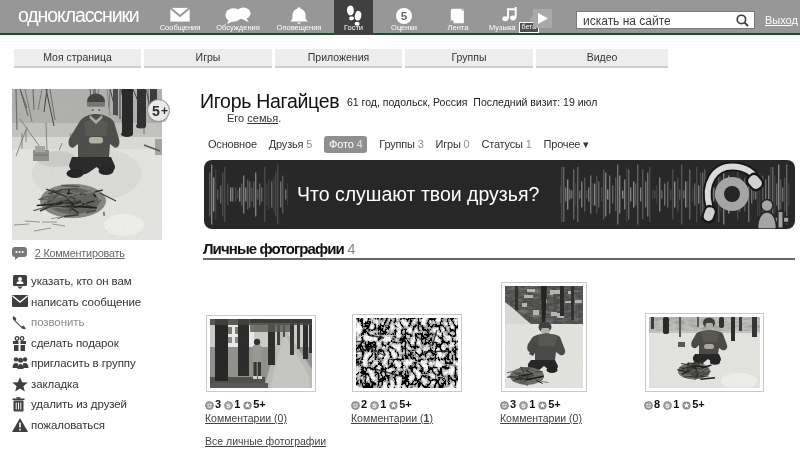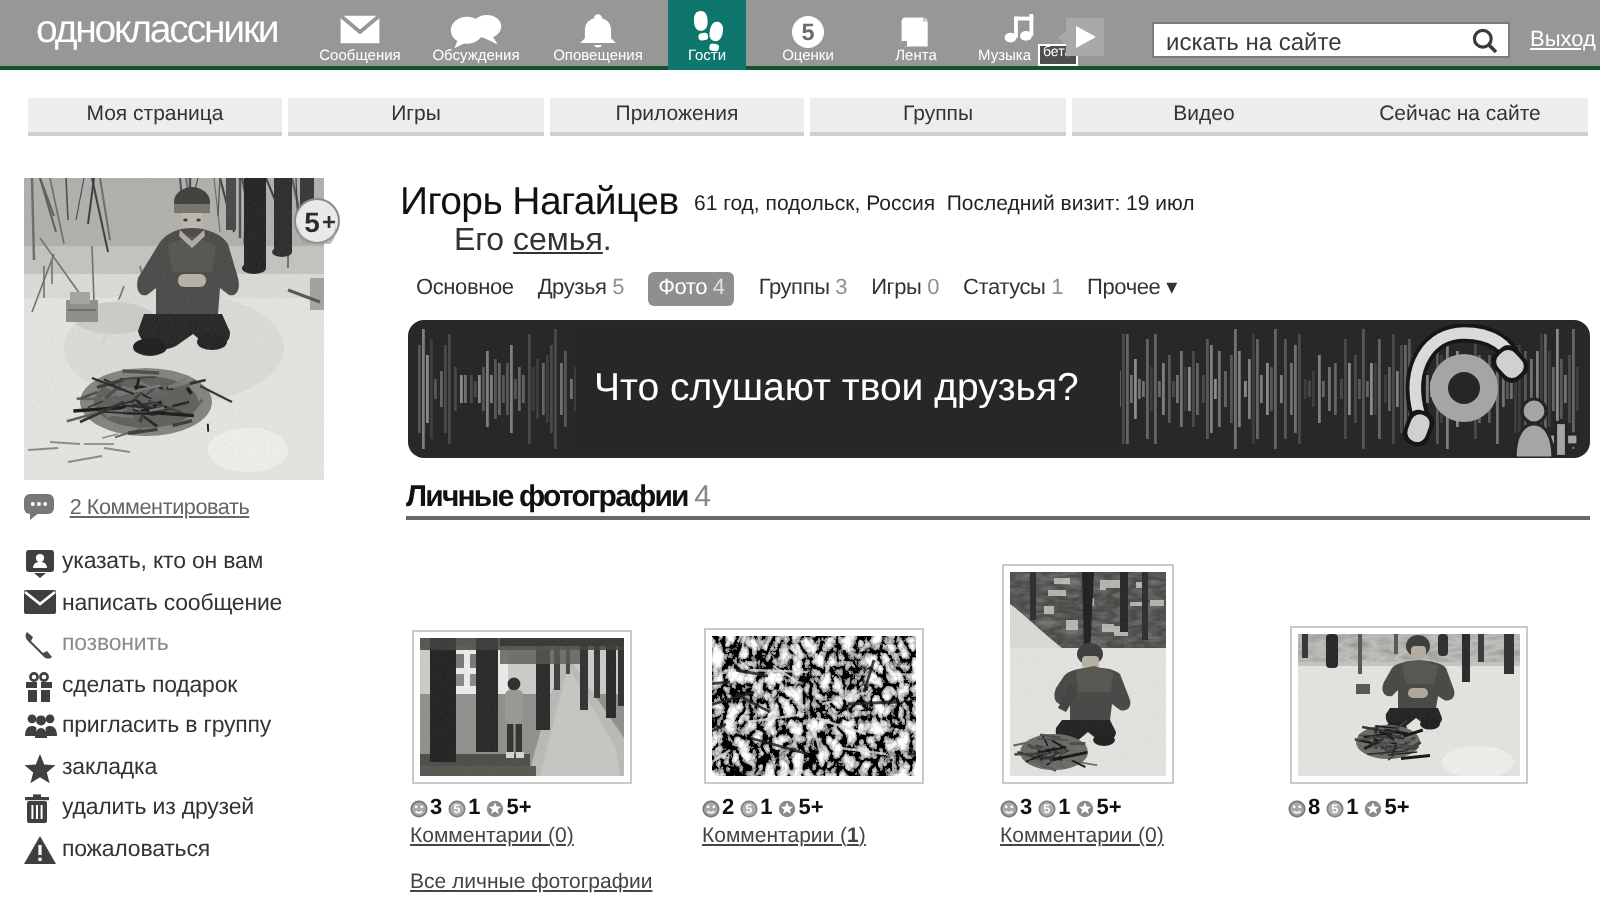--- a/index.html
+++ b/index.html
@@ -3,40 +3,40 @@
 <meta charset="utf-8">
 <style>
 * { margin:0; padding:0; box-sizing:border-box; }
 html,body { width:800px; height:459px; background:#fff; font-family:"Liberation Sans", sans-serif; overflow:hidden; }
 
 #topbar { position:absolute; left:0; top:0; width:800px; height:35px; background:#979797; border-bottom:2px solid #14532d; }
 #logo { position:absolute; left:18px; top:4px; color:#fff; font-size:19.5px; letter-spacing:-1.1px; }
 .tb-item { position:absolute; top:0; height:35px; text-align:center; color:#fff; }
 .tb-label { position:absolute; bottom:3px; width:100%; font-size:7.5px; color:#fff; white-space:nowrap; }
 .tb-ico { position:absolute; top:5px; left:50%; transform:translateX(-50%); }
-#guests { background:#0f766e; }
+#guests { background:#404040; }
 #search { position:absolute; left:576px; top:11px; width:179px; height:18px; background:#fff; border:1px solid #7a7a7a; font-size:12px; color:#333; }
 #search span { position:absolute; left:6px; top:2px; color:#3c3c3c; }
 #exit { position:absolute; left:765px; top:14px; color:#fff; font-size:11px; text-decoration:underline; }
 
 #nav { position:absolute; left:0; top:49px; width:800px; height:19px; }
 .nav-btn { position:absolute; top:0; height:19px; background:#ededed; border-bottom:2px solid #cfcfcf; color:#333; font-size:10.5px; text-align:center; line-height:17px; }
 
 #mainphoto { position:absolute; left:12px; top:89px; width:150px; height:151px; }
 #badge5 { position:absolute; left:147px; top:99px; width:23px; height:23px; }
 #cmt-top { position:absolute; left:12px; top:247px; width:180px; font-size:10.8px; letter-spacing:-0.2px; color:#666; }
 #cmt-top a { color:#666; }
 .side-item { position:absolute; left:12px; width:190px; height:20px; font-size:11.5px; letter-spacing:-0.1px; color:#333; }
 .side-item .txt { position:absolute; left:19px; top:1px; }
 .side-item svg { position:absolute; left:0; top:0; }
 .side-item.dim .txt { color:#8a8a8a; }
 
 #name { position:absolute; left:200px; top:90px; font-size:19.5px; letter-spacing:-0.3px; color:#111; }
 #namedet { position:absolute; left:347px; top:96px; font-size:10.5px; color:#222; }
-#family { position:absolute; left:201px; top:112px; font-size:16px; color:#333;padding-left:26px; }
+#family { position:absolute; left:201px; top:112px; font-size:11px; color:#333;padding-left:26px; }
 #family a { color:#333; }
 #tabs { position:absolute; left:208px; top:136px; width:590px; font-size:11px; letter-spacing:-0.2px; color:#333; }
 .tab { display:inline-block; margin-right:12px; }
 .tab .n { color:#909090; }
 #tab-sel { background:#8f8f8f; color:#fff; border-radius:3px; padding:2px 5px 3px; }
 #tab-sel .n { color:#e0e0e0; }
 #banner { position:absolute; left:204px; top:160px; width:591px; height:69px; background:#282828; border-radius:8px; overflow:hidden; }
 #banner-text { position:absolute; left:93px; top:23px; font-size:19.5px; color:#fff; white-space:nowrap; z-index:3; }
 #sect-hdr { position:absolute; left:203px; top:240px; font-size:15px; letter-spacing:-0.9px; font-weight:bold; color:#111; }
 #sect-hdr .n { font-weight:normal; color:#888; }
@@ -133,21 +133,20 @@
   </div>
   <span id="exit">Выход</span>
 </div>
 
 <div id="nav">
   <div class="nav-btn" style="left:14px;width:127px;">Моя страница</div>
   <div class="nav-btn" style="left:144px;width:128px;">Игры</div>
   <div class="nav-btn" style="left:275px;width:127px;">Приложения</div>
   <div class="nav-btn" style="left:405px;width:128px;">Группы</div>
   <div class="nav-btn" style="left:536px;width:132px;">Видео</div>
-  <div class="nav-btn" style="left:666px;width:128px;">Сейчас на сайте</div>
 </div>
 
 <div id="mainphoto">
   <svg width="150" height="151" viewBox="0 0 150 151">
 <defs>
         <filter id="gr">
           <feTurbulence type="fractalNoise" baseFrequency="0.9" numOctaves="2" result="n"></feTurbulence>
           <feColorMatrix in="n" type="matrix" values="0 0 0 0 0.3, 0 0 0 0 0.3, 0 0 0 0 0.3, 0 0 0 0.35 0"></feColorMatrix>
           <feComposite operator="in" in2="SourceGraphic"></feComposite>
         </filter>

